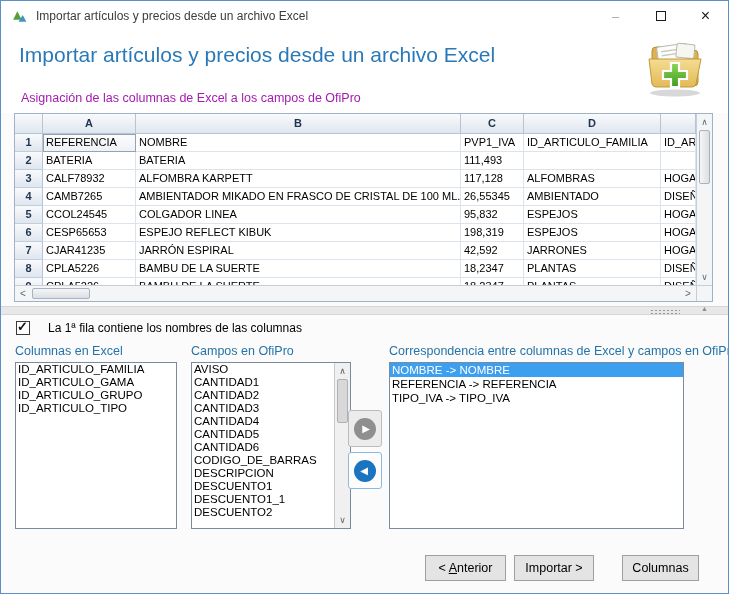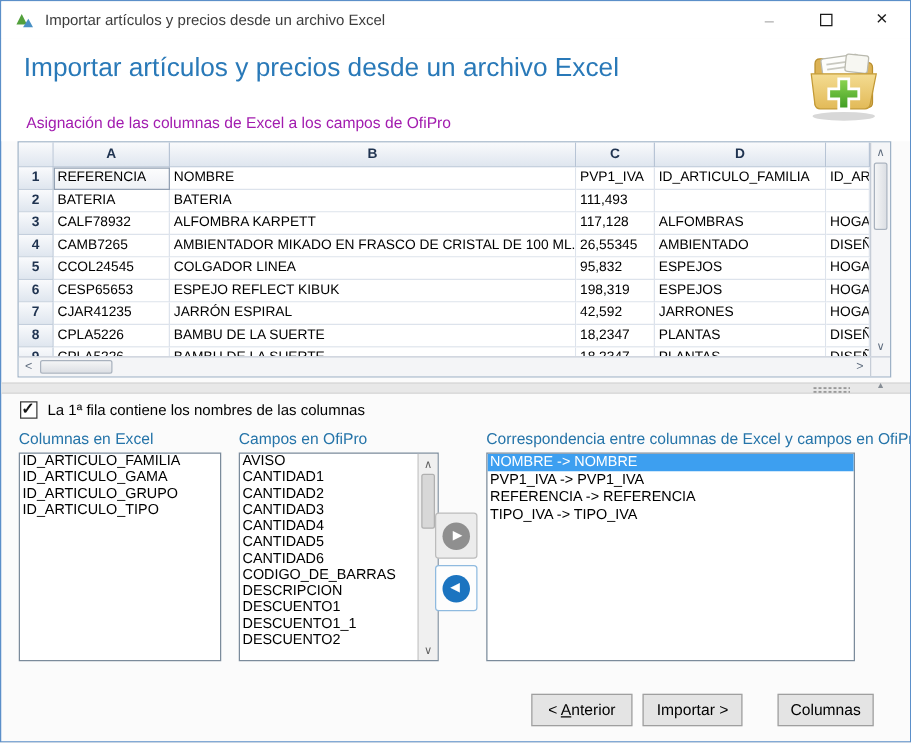--- a/index.html
+++ b/index.html
@@ -58,21 +58,21 @@
   .scorner { width:16px; height:100%; border-left:1px solid #c6cdd7; flex:0 0 auto; }
   
   .splitter { position:absolute; left:0; right:0; top:305px; height:9px; background:#e8e8e8; border-top:1px solid #d6d6d6; border-bottom:1px solid #d6d6d6; }
   .grip { position:absolute; right:48px; top:1.5px; width:30px; height:6px;
           background-image:radial-gradient(circle, #999 0.9px, transparent 1.1px); background-size:4px 3px; }
   .collapse { position:absolute; right:20px; top:-2px; font-size:7px; color:#868d95; }
   
   .checkrow { position:absolute; left:15px; top:320px; display:flex; align-items:center; }
   .cbox { width:14px; height:14px; border:1px solid #3a3a3a; background:#fff; position:relative; flex:0 0 auto; }
   .cbox span { position:absolute; left:0px; top:-3px; font-size:13px; color:#141414; font-weight:bold; }
-  .checkrow label { margin-left:8px; font-size:12px; color:#000; white-space:nowrap; }
+  .checkrow label { margin-left:18px; font-size:12px; color:#000; white-space:nowrap; }
   
   .plabel { position:absolute; top:343px; font-size:12.5px; color:#2574a9; white-space:nowrap; }
   .plabel.l1 { left:14px; }
   .plabel.l2 { left:190px; }
   .plabel.l3 { left:388px; }
   .listbox { position:absolute; top:361px; background:#fff; border:1px solid #7b8b9b; overflow:hidden; }
   .lb1 { left:14px;  width:162px; height:167px; }
   .lb2 { left:190px; width:160px; height:167px; display:flex;justify-content:flex-end; }
   .lb2 .items { flex:1 1 auto; overflow:hidden; }
   .lb3 { left:388px; width:295px; height:167px; }
@@ -297,21 +297,20 @@
 
   <div class="tbtn add">
     <div class="circ gray">▶</div>
   </div>
   <div class="tbtn rem">
     <div class="circ blue">◀</div>
   </div>
 
   <div class="listbox lb3">
       <div class="litem selected">NOMBRE -&gt; NOMBRE</div>
-      <div class="litem">PVP1_IVA -&gt; PVP1_IVA</div>
       <div class="litem">REFERENCIA -&gt; REFERENCIA</div>
       <div class="litem">TIPO_IVA -&gt; TIPO_IVA</div>
     </div>
 
   <div class="fbtn imp">Importar &gt;</div>
   <div class="fbtn prev"><span>&lt; </span><u>A</u><span>nterior</span></div>
   <div class="fbtn cncl">Columnas</div>
 
 </div>
 

